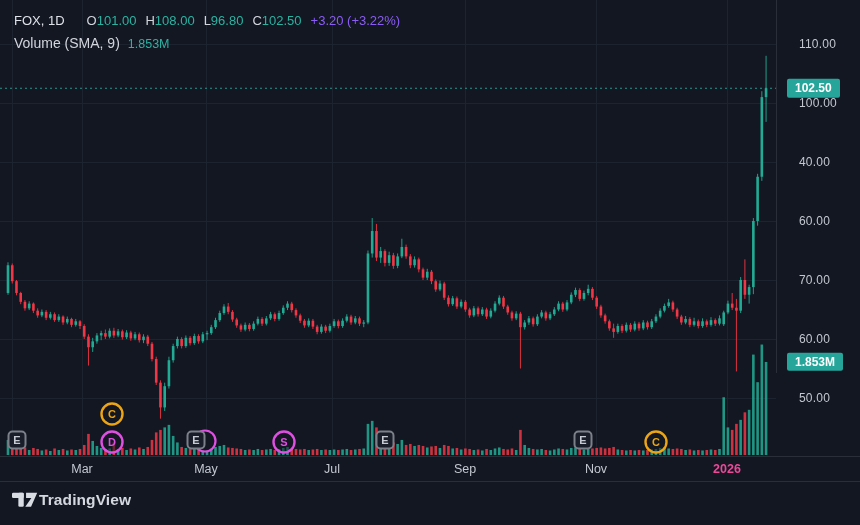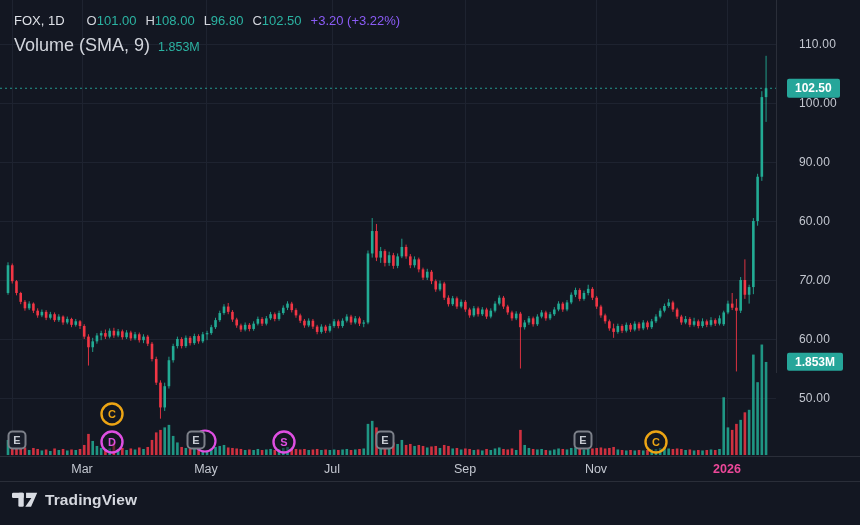--- a/index.html
+++ b/index.html
@@ -39,26 +39,26 @@
   }
   .time-label.bold { color:#ec4899; font-weight:700; }
   
   #legend { position:absolute; left:14px; top:13px; z-index:5; }
   .legend-row { display:flex; align-items:baseline; margin-bottom:7px; font-size:13px; }
   .legend-sym { color:#dfe2e8; margin-right:22px; cursor:pointer; }
   .ohlc-pair { margin-right:9px; }
   .ohlc-l { color:#d2d5dc; }
   .ohlc-v { color:#2bb3a2; }
   .chg { color:#8b5cf6; }
-  .ind-label { color:#d2d5dc; margin-right:8px; cursor:pointer; font-size:18px; }
+  .ind-label { color:#d2d5dc; margin-right:8px; cursor:pointer; font-size:14px; }
   .ind-value { color:#2bb3a2; font-size:12.5px; }
   
   #branding {
     position:absolute; left:12px; top:491px; display:flex; align-items:center;
-    gap:7px; cursor:pointer;
+    gap:1px; cursor:pointer;
   }
   #branding svg { display:block; fill:#d9dce3; }
   #brand-text { color:#d5d8df; font-size:15.5px; font-weight:700; letter-spacing:.1px; }
 </style>
 </head>
 <body>
 
 <div id="app">
 
   <div id="pane">
@@ -673,23 +673,23 @@
     </div>
     <div class="legend-row">
       <span class="ind-label">Volume (SMA, 9)</span>
       <span class="ind-value">1.853M</span>
     </div>
   </div>
 
   <div id="price-axis">
       <div class="axis-label" style="top: 44px;">110.00</div>
       <div class="axis-label" style="top: 103px;">100.00</div>
-      <div class="axis-label" style="top: 162px;">90.00</div>
+      <div class="axis-label" style="top: 162px;">40.00</div>
       <div class="axis-label" style="top: 221px;">60.00</div>
-      <div class="axis-label" style="top: 280px; font-style: italic;">70.00</div>
+      <div class="axis-label" style="top: 280px;">70.00</div>
       <div class="axis-label" style="top: 339px;">60.00</div>
       <div class="axis-label" style="top: 398px;">50.00</div>
       <div class="badge" style="background: rgb(38, 166, 154); top: 88.25px;">102.50</div>
       <div class="badge" style="background: rgb(38, 166, 154); top: 361.956px;">1.853M</div>
     </div>
 
   <div id="time-axis">
       <div class="time-label" style="left: 82px;">Mar</div>
       <div class="time-label" style="left: 206px;">May</div>
       <div class="time-label" style="left: 332px;">Jul</div>

